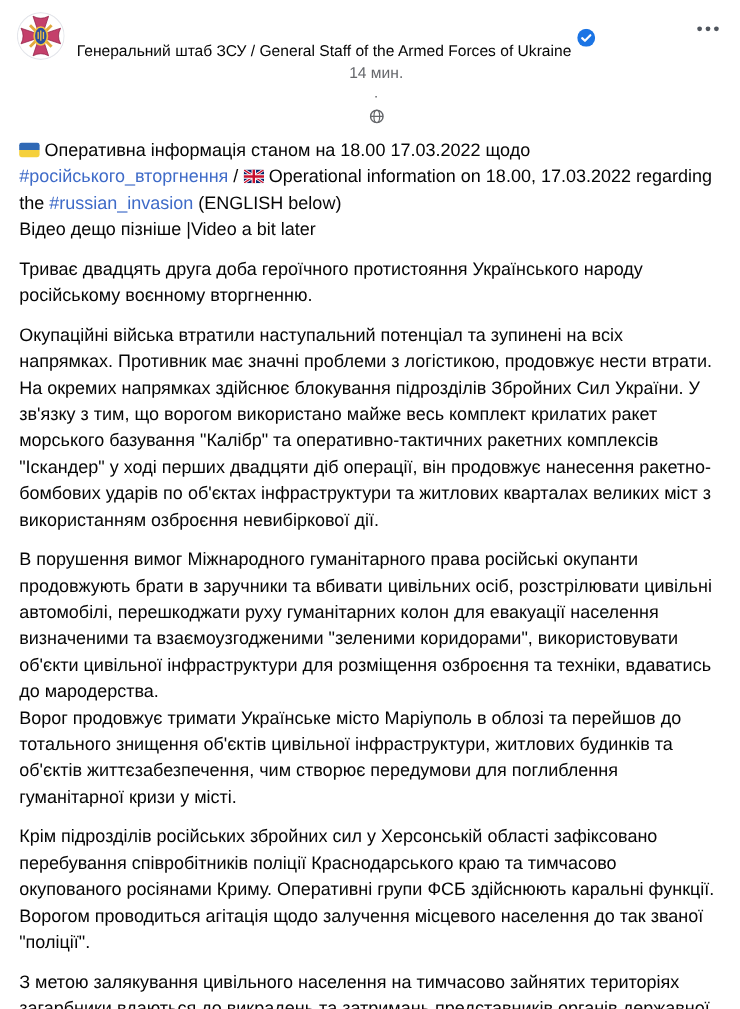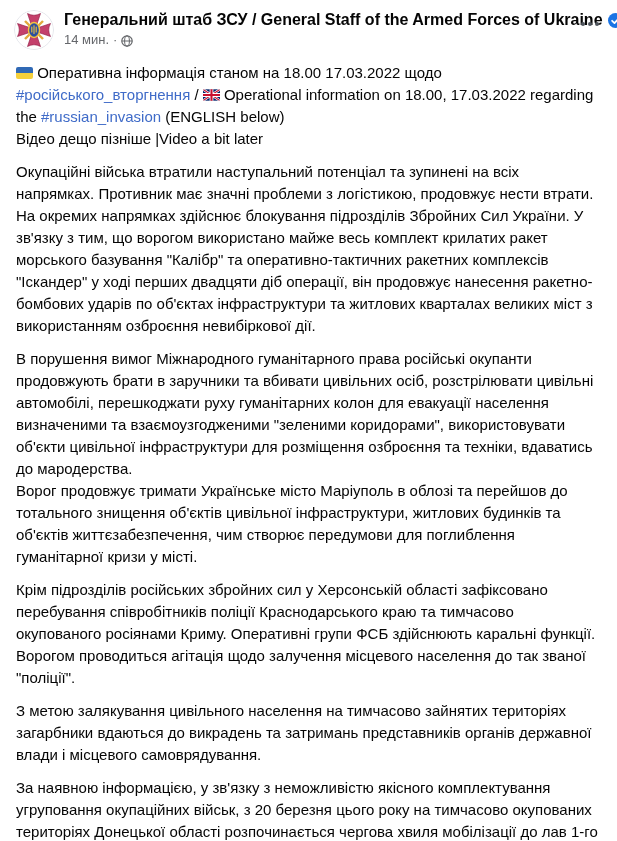--- a/index.html
+++ b/index.html
@@ -22,27 +22,27 @@
     padding:10px 16px 0 14px;
   }
   .avatar{
     width:40px;height:40px;border-radius:50%;flex:0 0 40px;
     overflow:hidden;cursor:pointer;
   }
   .avatar svg{display:block;}
   .header-text{flex:1 1 auto;min-width:0;padding-top:1px;}
   .page-name-row{display:flex;align-items:center;gap:5px;}
   .page-name{
-    font-size:16px;font-weight:700;color:var(--c-text);
-    white-space:nowrap;cursor:pointer;
+    font-size:13px;font-weight:400;color:var(--c-text);
+    white-space:nowrap;cursor:pointer;margin-top:24px;
   }
   .verified{flex:0 0 15px;width:15px;height:15px;margin-top:1px;}
   .meta-row{
-    display:flex;align-items:flex-end;gap:4px;
-    font-size:13px;color:var(--c-muted);margin-top:3px;
+    display:flex;align-items:center;gap:4px;
+    font-size:13px;color:var(--c-muted);margin-top:3px;flex-direction:column;
   }
   .meta-row .timestamp{cursor:pointer;}
   .globe{width:12px;height:12px;}
   .more-btn{
     margin-left:auto;flex:0 0 auto;display:flex;gap:3px;align-items:center;
     padding:12px 2px 8px 8px;cursor:pointer;border-radius:6px;
   }
   .more-btn i{width:4px;height:4px;border-radius:50%;background:#50565e;display:block;}
   .post-body{
     padding:12px 16px 4px 16px;
@@ -116,20 +116,21 @@
   </div>
 
   <div class="post-body">
       <p><span class="flag flag-ua"></span> Оперативна інформація станом на 18.00 17.03.2022 щодо <a class="hashtag" href="#">#російського_вторгнення</a> / <span class="flag"><svg viewBox="0 0 18 12" width="17" height="12">
             <rect width="18" height="12" fill="#012169"></rect>
             <path d="M0 0 L18 12 M18 0 L0 12" stroke="#ffffff" stroke-width="2.6"></path>
             <path d="M0 0 L18 12 M18 0 L0 12" stroke="#C8102E" stroke-width="1.2"></path>
             <path d="M9 0 V12 M0 6 H18" stroke="#ffffff" stroke-width="4"></path>
             <path d="M9 0 V12 M0 6 H18" stroke="#C8102E" stroke-width="2.2"></path>
           </svg></span> Operational information on 18.00, 17.03.2022 regarding the <a class="hashtag" href="#">#russian_invasion</a> (ENGLISH below)<br>Відео дещо пізніше |Video a bit later</p>
+      <p>Триває двадцять друга доба героїчного протистояння Українського народу російському воєнному вторгненню.</p>
       <p>Окупаційні війська втратили наступальний потенціал та зупинені на всіх напрямках. Противник має значні проблеми з логістикою, продовжує нести втрати. На окремих напрямках здійснює блокування підрозділів Збройних Сил України. У зв'язку з тим, що ворогом використано майже весь комплект крилатих ракет морського базування "Калібр" та оперативно-тактичних ракетних комплексів "Іскандер" у ході перших двадцяти діб операції, він продовжує нанесення ракетно-бомбових ударів по об'єктах інфраструктури та житлових кварталах великих міст з використанням озброєння невибіркової дії.</p>
       <p>В порушення вимог Міжнародного гуманітарного права російські окупанти продовжують брати в заручники та вбивати цивільних осіб, розстрілювати цивільні автомобілі, перешкоджати руху гуманітарних колон для евакуації населення визначеними та взаємоузгодженими "зеленими коридорами", використовувати об'єкти цивільної інфраструктури для розміщення озброєння та техніки, вдаватись до мародерства.<br>Ворог продовжує тримати Українське місто Маріуполь в облозі та перейшов до тотального знищення об'єктів цивільної інфраструктури, житлових будинків та об'єктів життєзабезпечення, чим створює передумови для поглиблення гуманітарної кризи у місті.</p>
       <p>Крім підрозділів російських збройних сил у Херсонській області зафіксовано перебування співробітників поліції Краснодарського краю та тимчасово окупованого росіянами Криму. Оперативні групи ФСБ здійснюють каральні функції. Ворогом проводиться агітація щодо залучення місцевого населення до так званої "поліції".</p>
       <p>З метою залякування цивільного населення на тимчасово зайнятих територіях загарбники вдаються до викрадень та затримань представників органів державної влади і місцевого самоврядування.</p>
       <p>За наявною інформацією, у зв'язку з неможливістю якісного комплектування угруповання окупаційних військ, з 20 березня цього року на тимчасово окупованих територіях Донецької області розпочинається чергова хвиля мобілізації до лав 1-го армійського корпусу.</p>
     </div>
 
 </div>
 
 </body></html>

